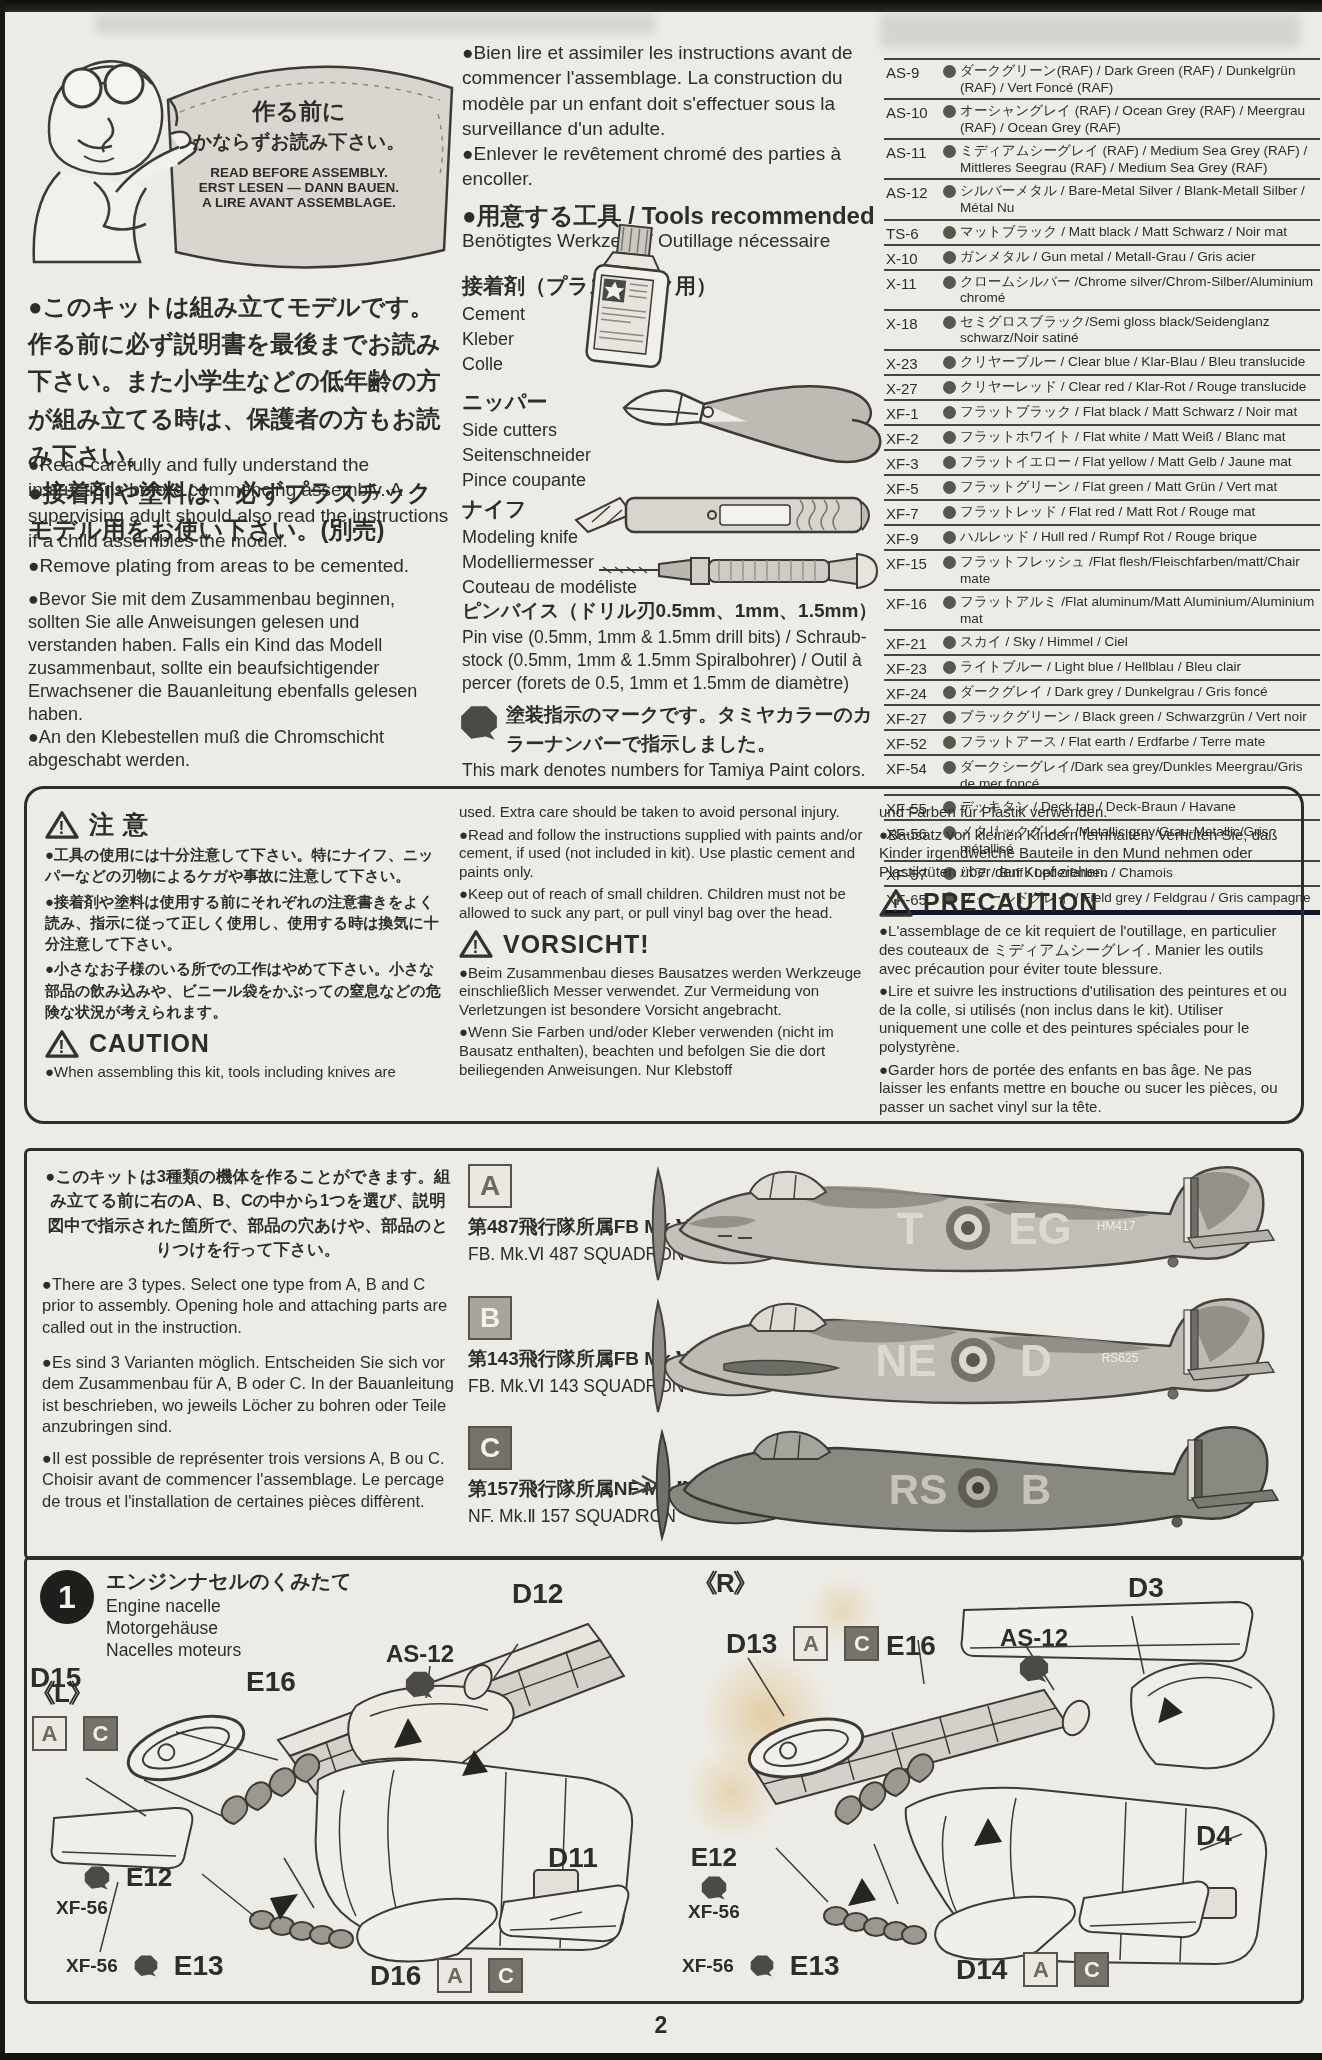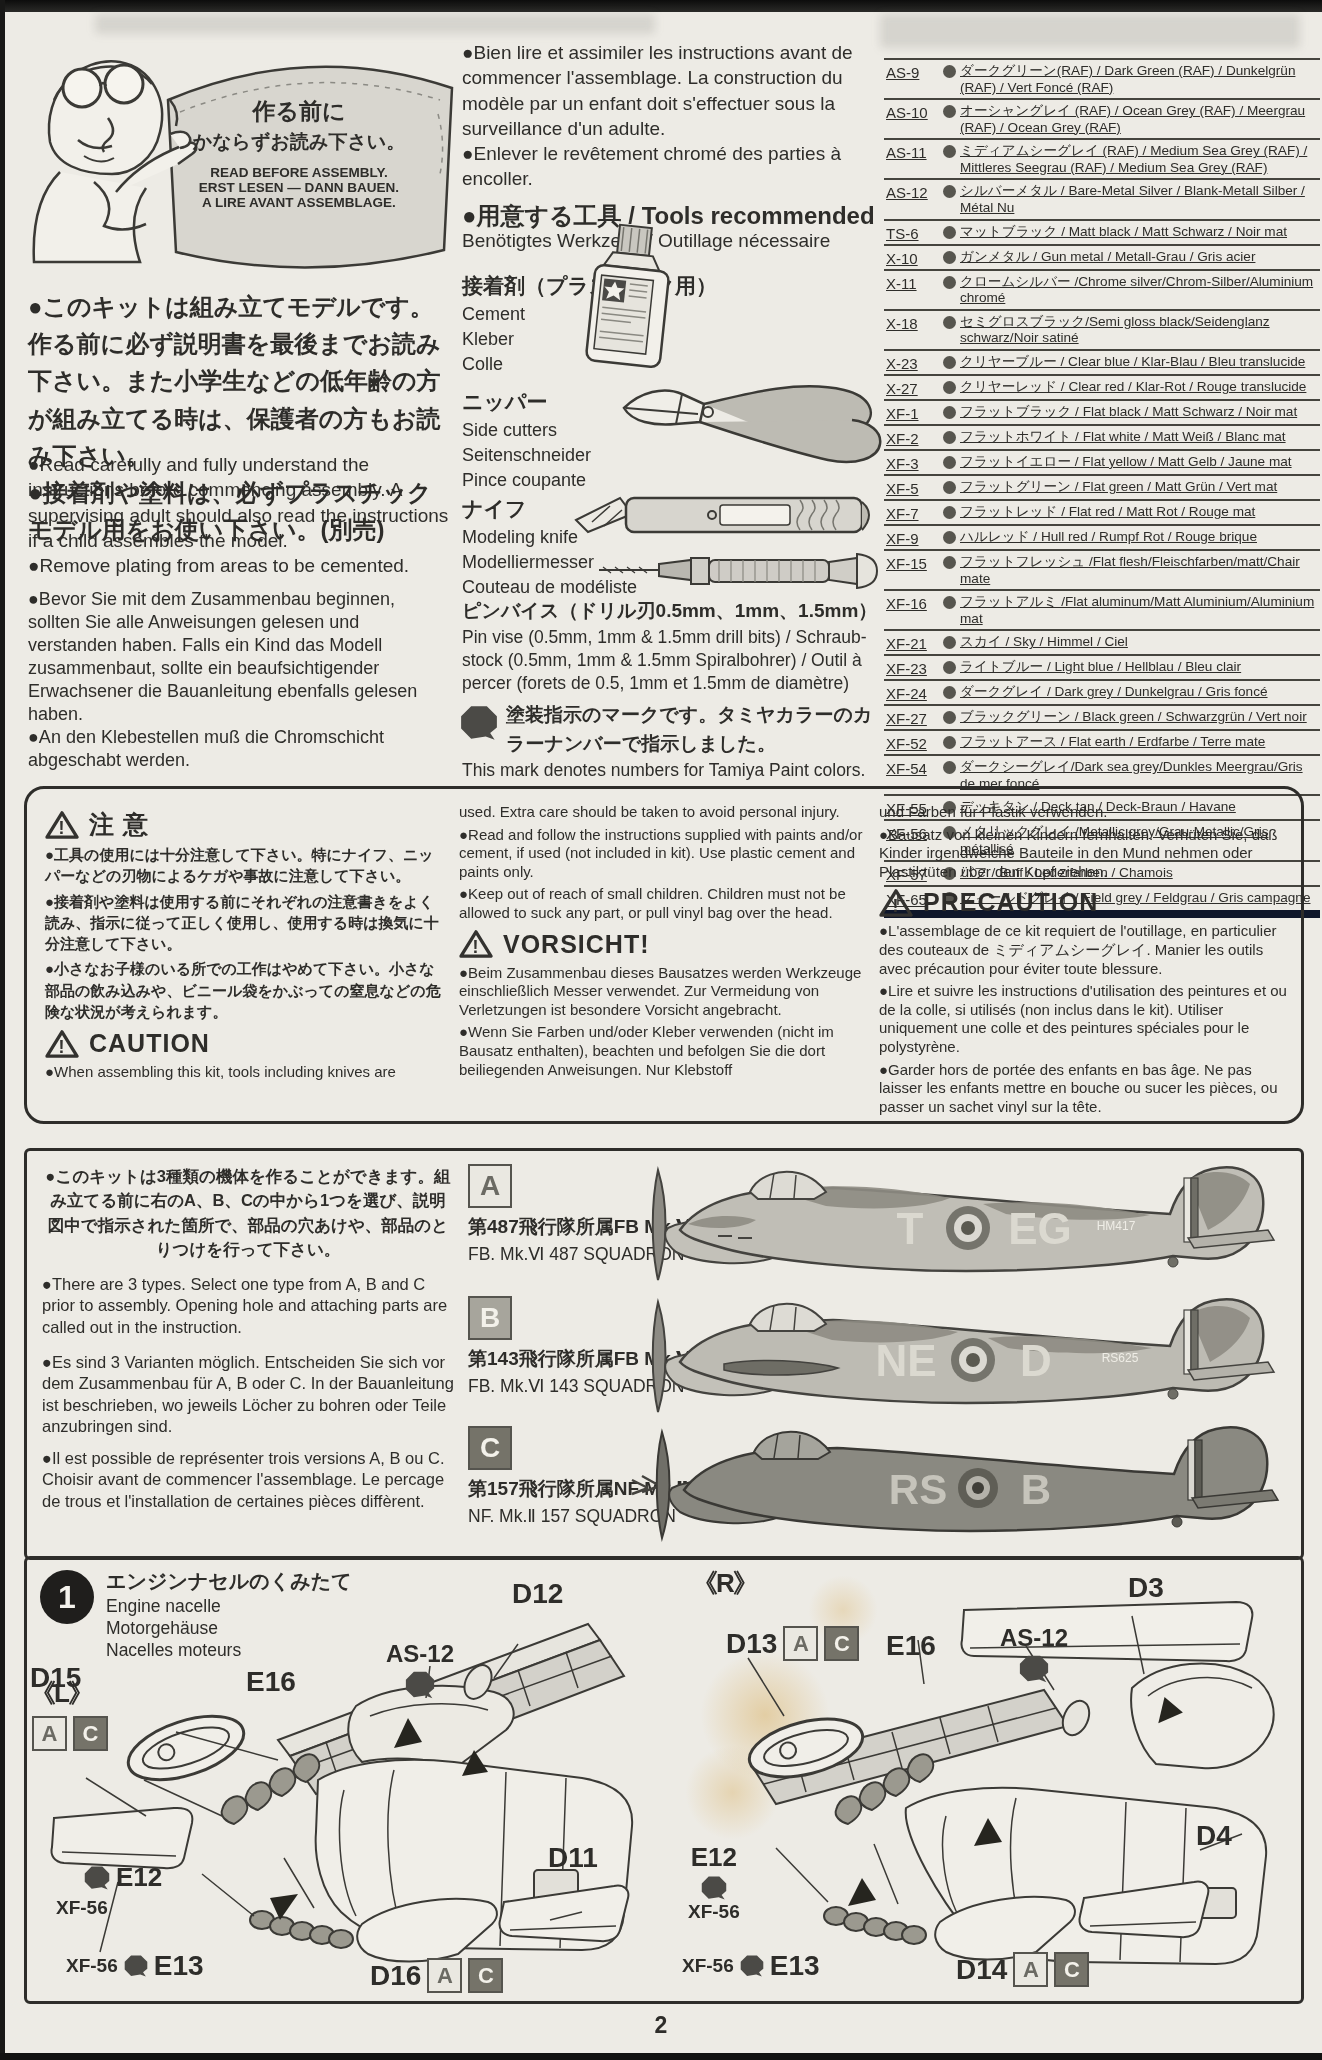--- a/index.html
+++ b/index.html
@@ -13,21 +13,21 @@
   .edge-bottom{left:0;top:2053px;width:1322px;height:7px;background:#121211;}
   .ghost{background:rgba(95,94,90,.16);filter:blur(4px);border-radius:4px;}
   .stain{border-radius:50%;pointer-events:none;}
   
   .jp{font-weight:600;}
   .body19{font-size:19px;line-height:1.33;}
   .h-tools{font-size:24px;font-weight:bold;}
   .tool-jp{font-size:21px;font-weight:bold;}
   .tool-lines{font-size:18px;line-height:1.38;}
   
-  .paints{width:436px;border-bottom:8px solid #0f172a;text-decoration:underline;}
+  .paints{width:436px;border-bottom:5px solid #0f172a;}
   .paint-row{display:flex;align-items:flex-start;border-top:2px solid #45443e;padding:3px 0 2px 2px;}
   .paint-code{width:57px;flex:none;font-size:15px;padding-top:1px;}
   .paint-dot{flex:none;width:13px;height:13px;border-radius:50%;background:#57564f;margin:2px 4px 0 0;}
   .paint-name{flex:1;font-size:13.6px;line-height:1.22;}
   
   .cbox{left:24px;top:786px;width:1274px;height:332px;border:3px solid #2e2d2a;border-radius:20px;}
   .cau-col{position:absolute;top:14px;font-size:15px;line-height:1.24;}
   .cau-jp{font-size:15px;line-height:1.42;}
   .cau-h{display:flex;align-items:center;gap:10px;font-size:25px;font-weight:bold;letter-spacing:1px;margin:6px 0 4px 0;}
   .cau-p{margin:0 0 4px 0;}
@@ -45,21 +45,21 @@
   .v-en{font-size:17.5px;}
   
   .sbox{left:24px;top:1556px;width:1274px;height:442px;border:3px solid #2e2d2a;border-radius:6px;}
   .step-circle{left:40px;top:1570px;width:54px;height:54px;border-radius:50%;background:#1f1e1c;color:#f4f2ec;
                display:flex;align-items:center;justify-content:center;font-size:32px;font-weight:bold;}
   .step-ja{font-size:20px;font-weight:bold;}
   .step-sub{font-size:17.5px;line-height:1.25;}
   .viewmark{font-size:26px;font-weight:bold;letter-spacing:-2px;}
   .plabel{font-size:28px;font-weight:600;letter-spacing:0;}
   .plabel-sm{font-size:19px;font-weight:600;}
-  .inlinerow{display:flex;align-items:center;gap:6px;}
+  .inlinerow{display:flex;align-items:center;gap:16px;}
   .pagenum{left:0;top:2012px;width:1322px;text-align:center;font-size:23px;font-weight:bold;}
   svg{display:block;}
   .sk{stroke:#3b3a36;fill:none;stroke-width:2;}
   text.code{font-family:"Liberation Sans",sans-serif;font-weight:bold;}
 </style>
 </head>
 <body>
 
 <div class="page">
 

